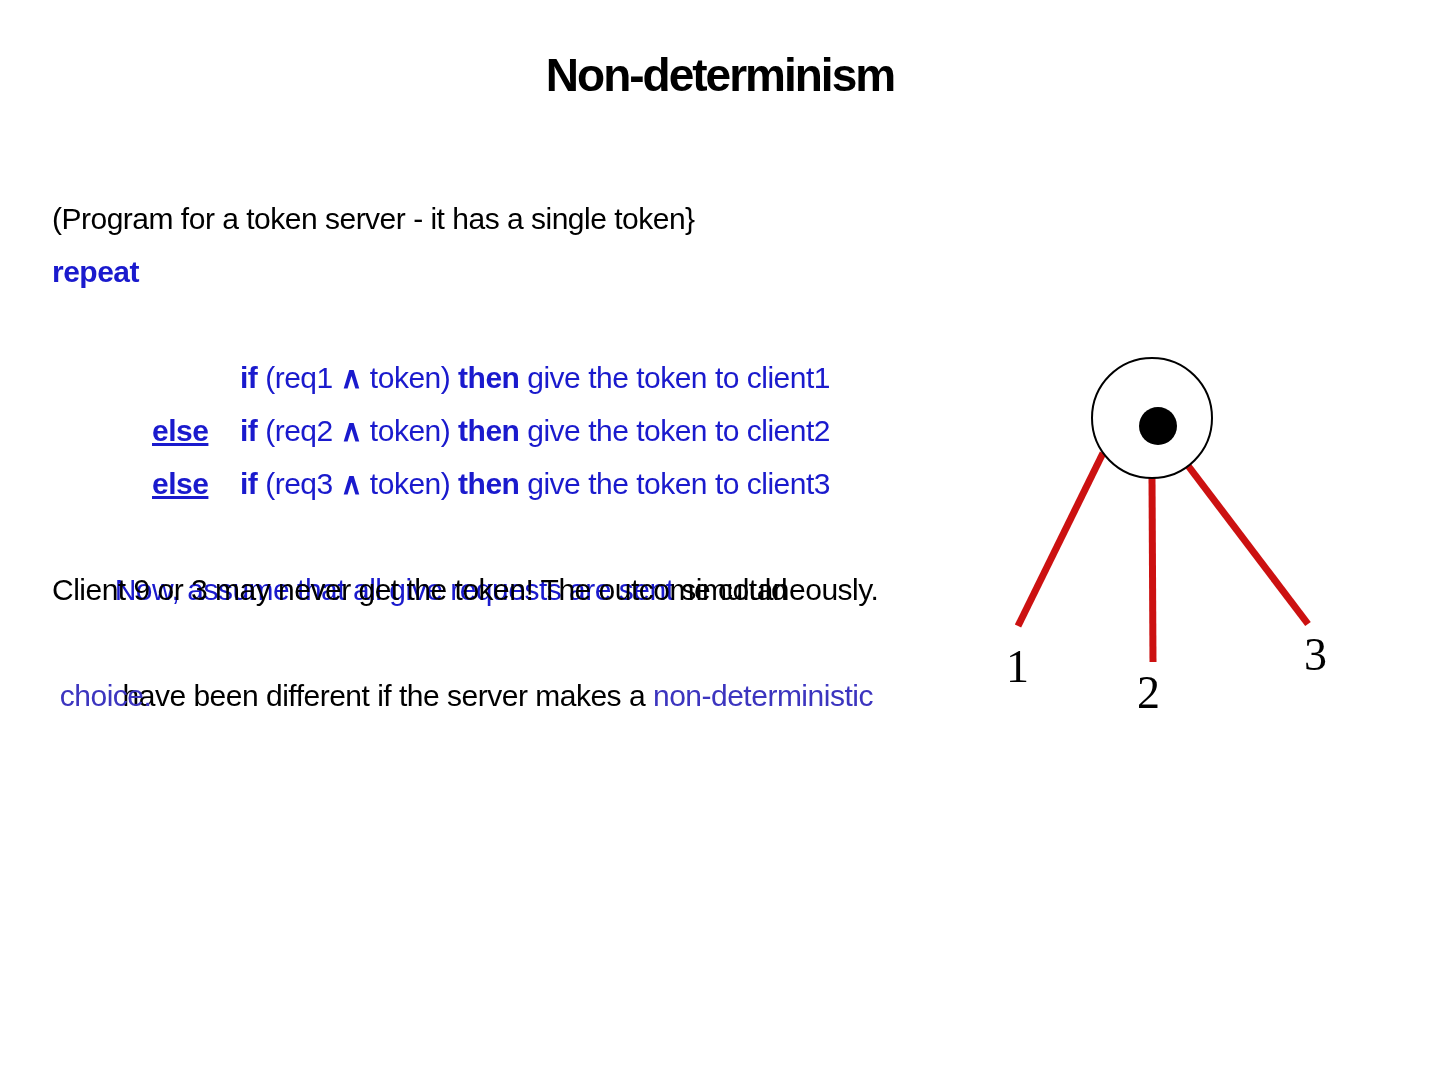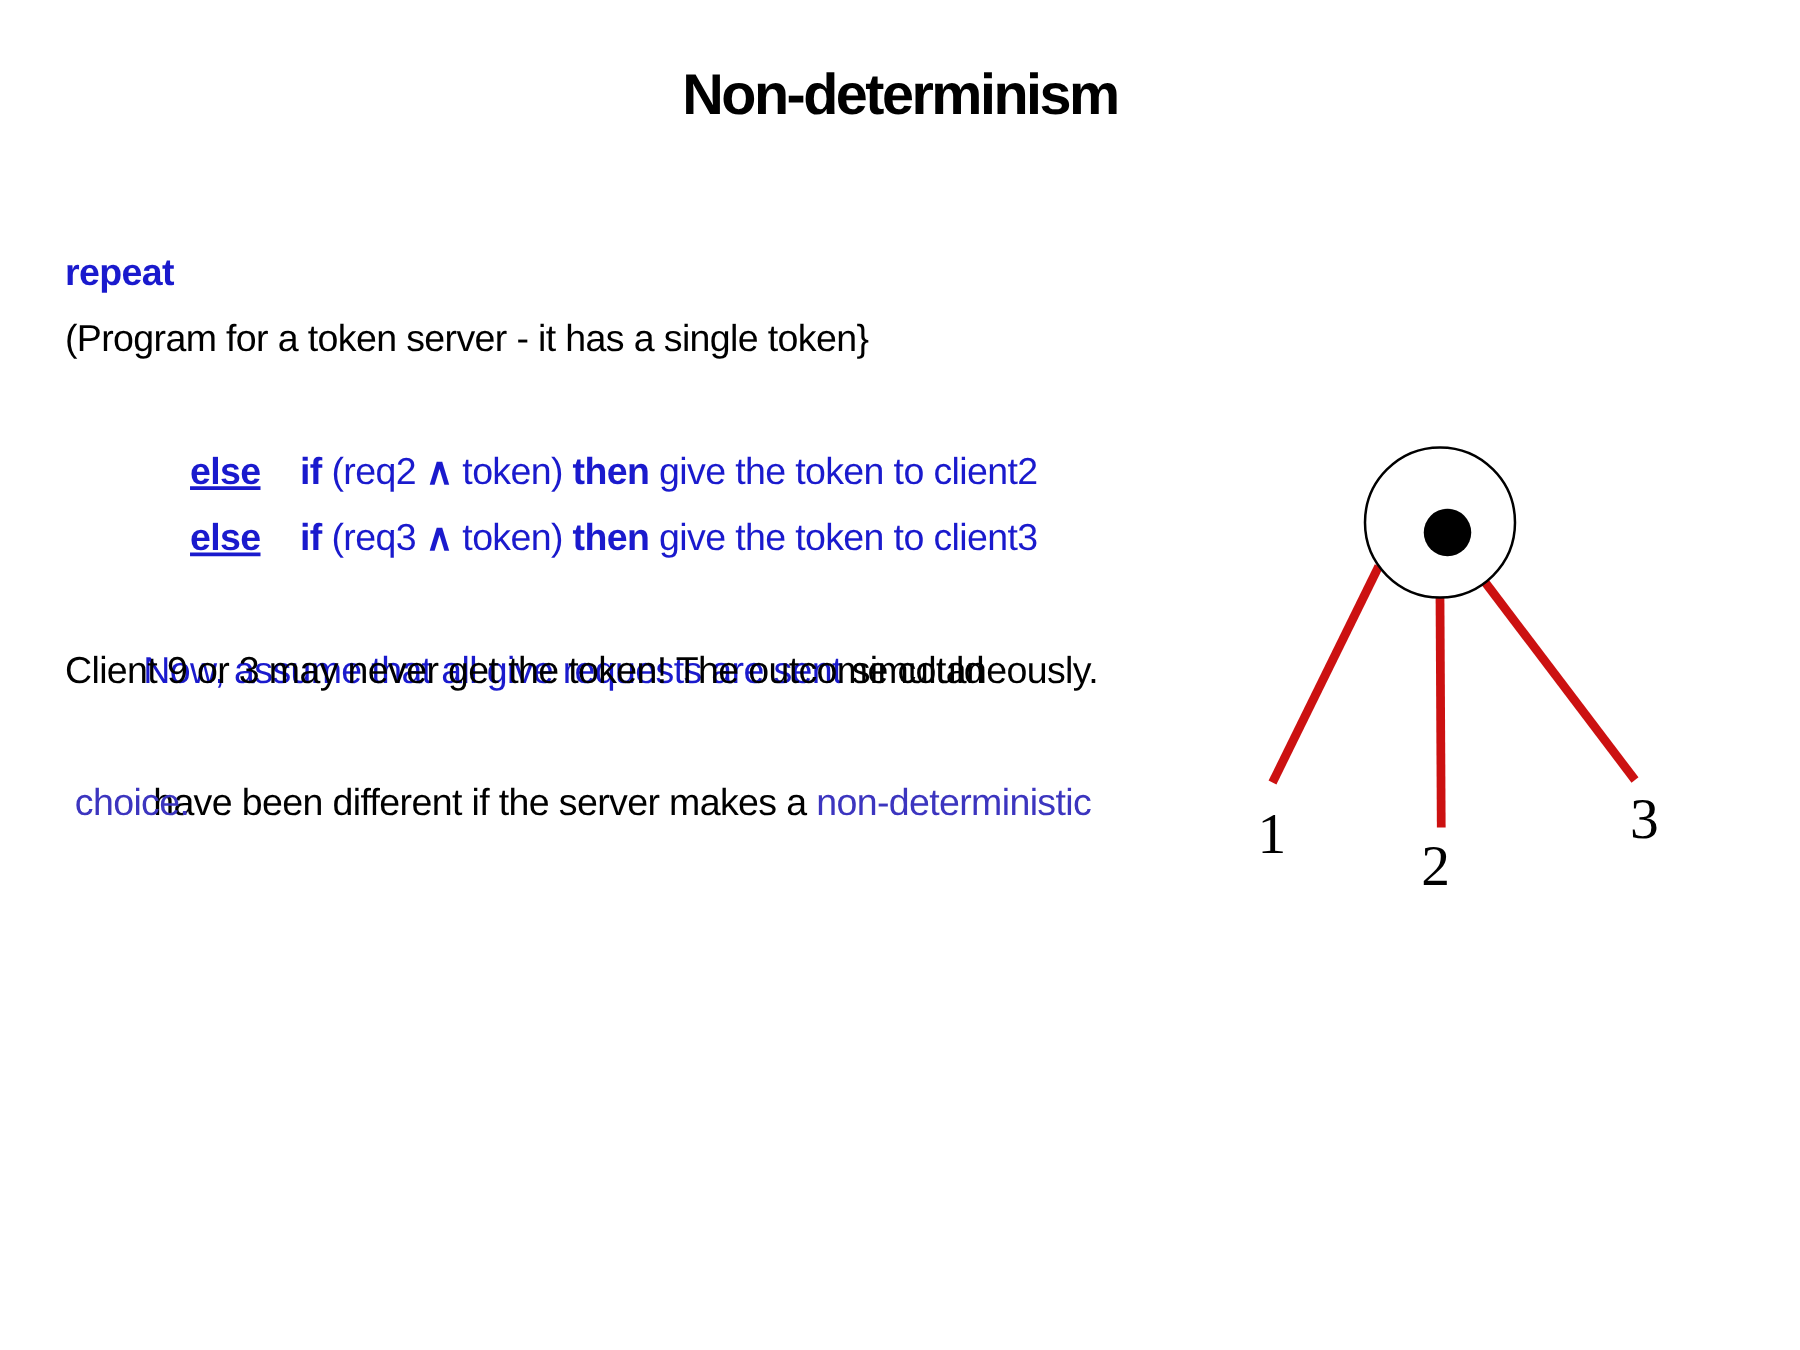--- a/index.html
+++ b/index.html
@@ -73,24 +73,27 @@
   .client-label-3 { left: 1304px; top: 628px; }
 </style>
 </head>
 <body>
 
 <div class="slide">
 
   <div class="title">Non-determinism</div>
 
   <div class="textblock">
+    <div class="line">(Program for a token server - it has a single token}</div>
+
     <div class="line blue b">repeat</div>
 
-    <div class="line">(Program for a token server - it has a single token}</div>
-
+    <div class="line blue if-line-first">
+      <span class="b">if</span><span> (req1 </span><span class="b">∧</span><span> token) </span><span class="b">then</span><span> give the token to client1</span>
+    </div>
 
     <div class="line blue if-line-else">
       <span class="b else-kw">else</span><span class="b">if</span><span> (req2 </span><span class="b">∧</span><span> token) </span><span class="b">then</span><span> give the token to client2</span>
     </div>
 
     <div class="line blue if-line-else">
       <span class="b else-kw">else</span><span class="b">if</span><span> (req3 </span><span class="b">∧</span><span> token) </span><span class="b">then</span><span> give the token to client3</span>
     </div>
 
 

